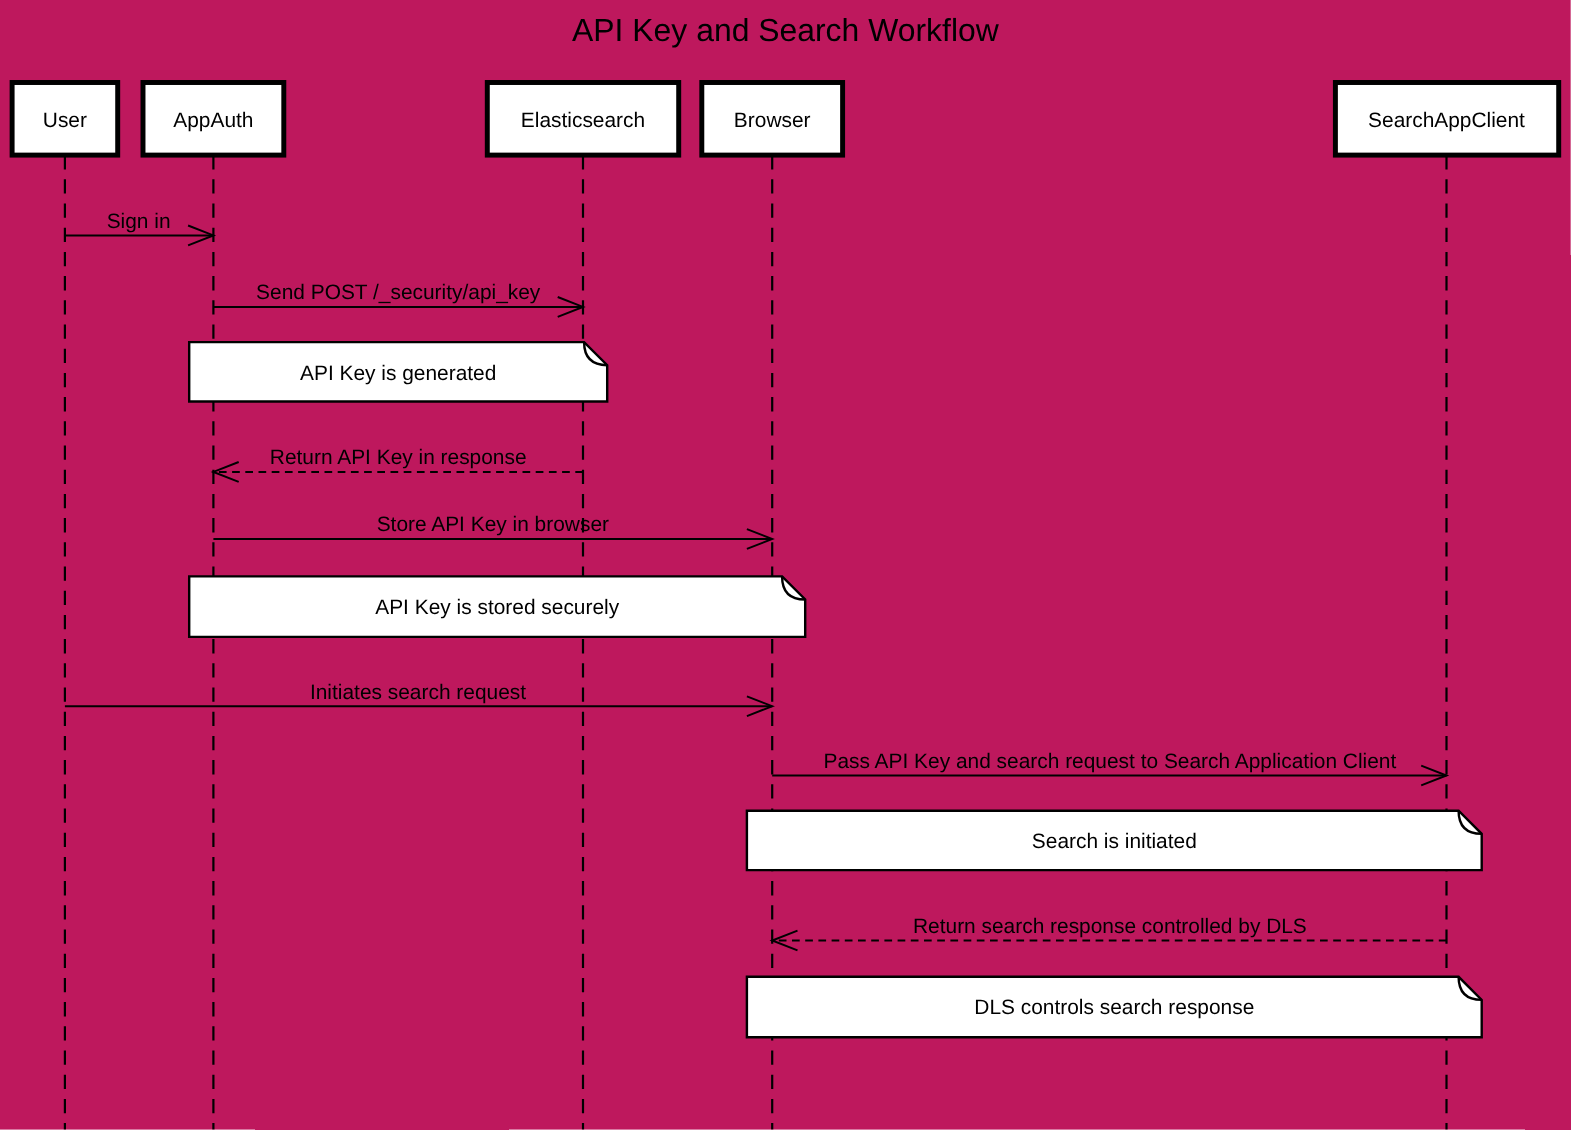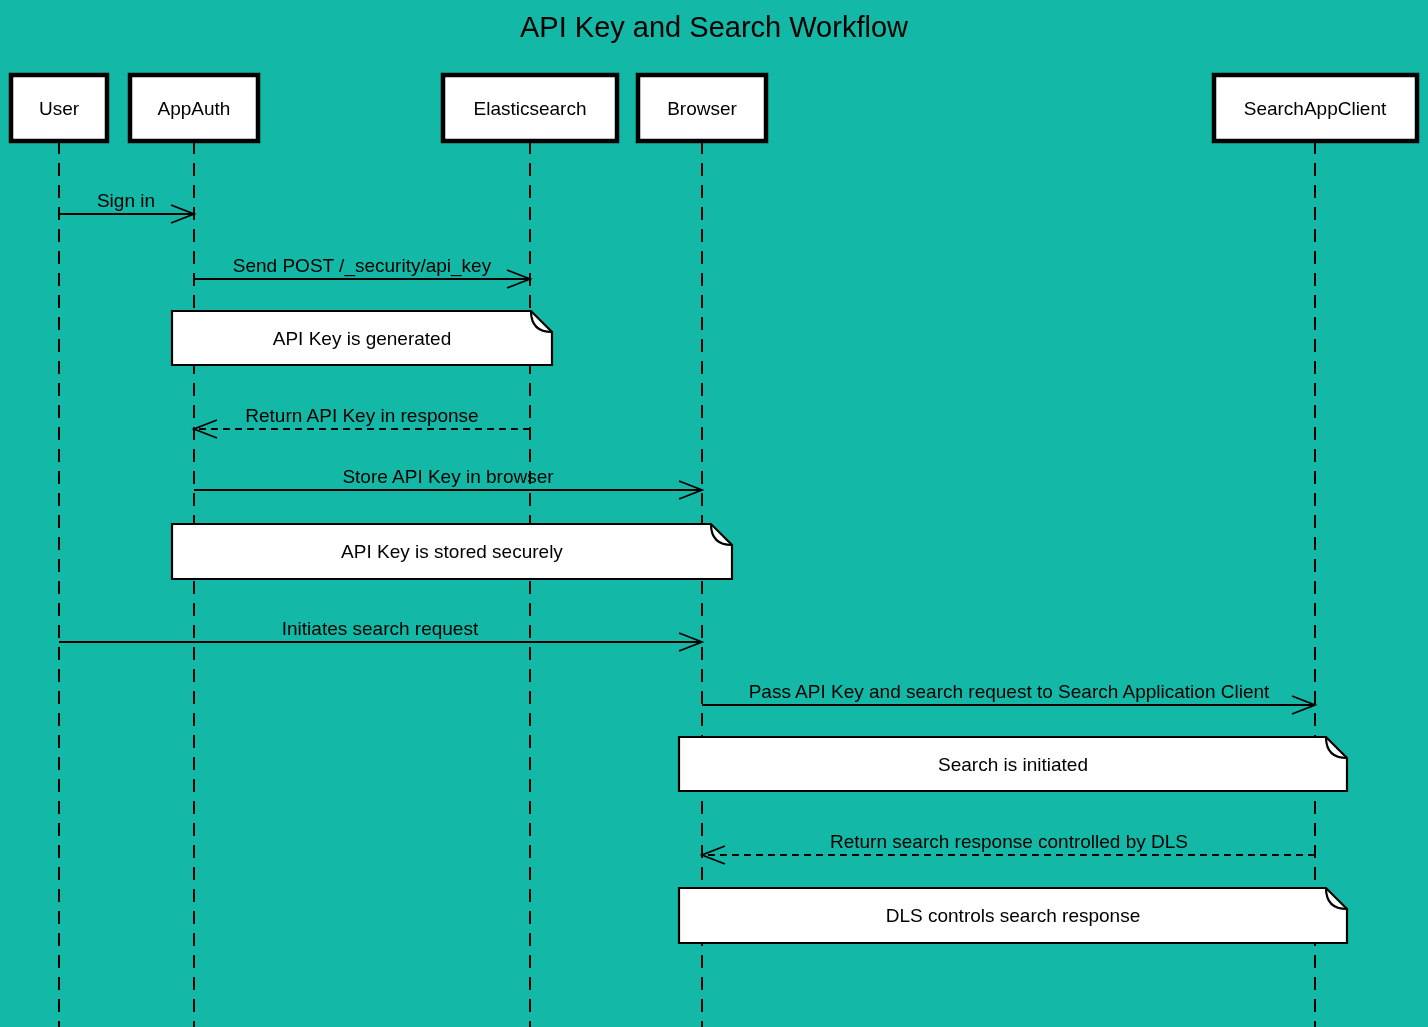--- a/index.html
+++ b/index.html
@@ -4,21 +4,21 @@
 <style>
   html, body {
     margin: 0;
     padding: 0;
     background: #ffffff;
   }
   .stage {
     position: relative;
     width: 1428px;
     height: 1027px;
-    background: #14b8a6;
+    background: #be185d;
     overflow: hidden;
   }
   svg text {
     font-family: "Liberation Sans", sans-serif;
     fill: #000000;
   }
   .title {
     font-size: 29px;
     text-anchor: middle;
   }

